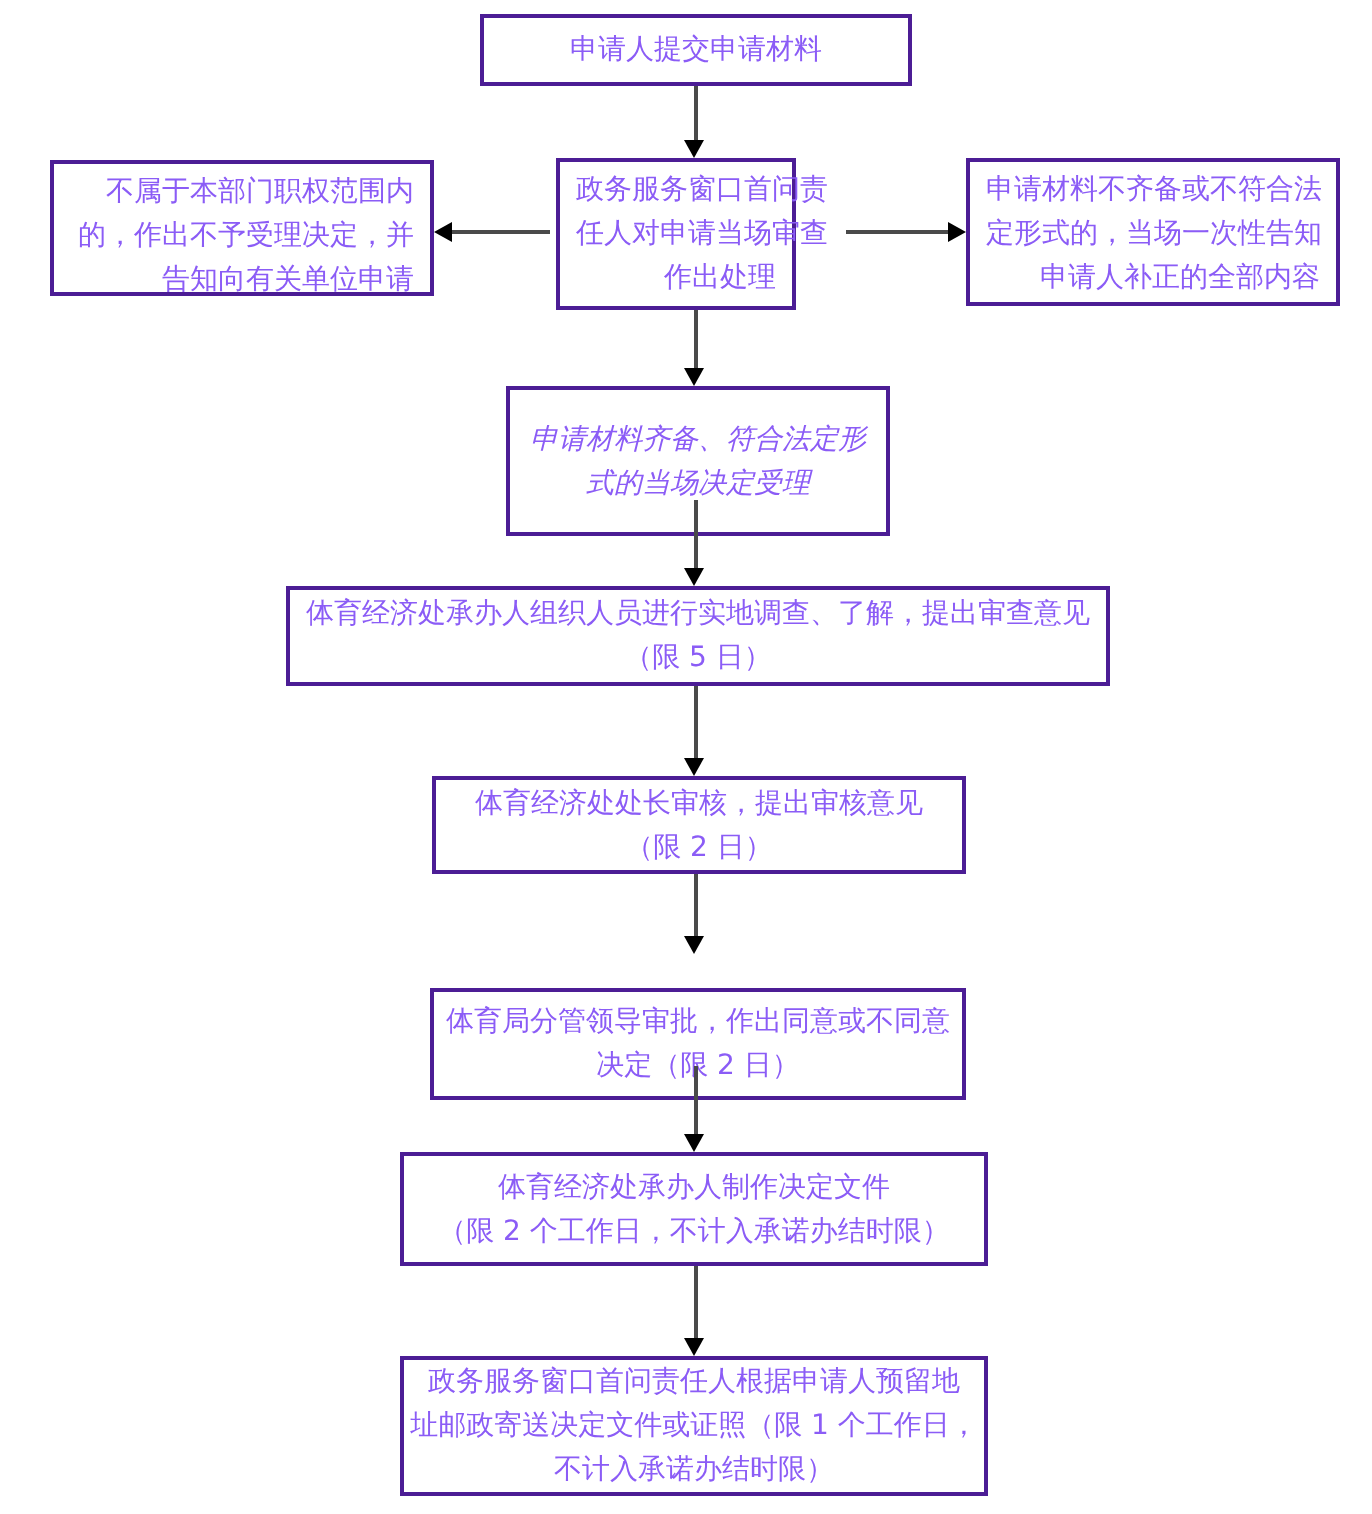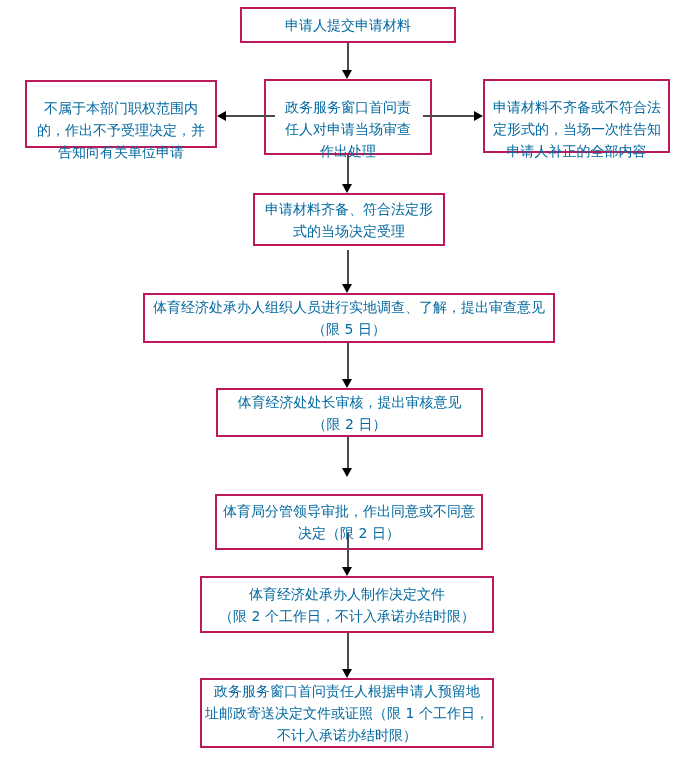--- a/index.html
+++ b/index.html
@@ -12,36 +12,36 @@
     width: 686px;
     height: 757px;
     background: #ffffff;
     font-family: "DejaVu Sans", "Liberation Sans", sans-serif;
     color: #000000;
     overflow: hidden;
   }
   .node {
     position: absolute;
     box-sizing: border-box;
-    border: 2px solid #be185d;
+    border: 2px solid #4c1d95;
     background: #ffffff;
     font-size: 14px;
     line-height: 22px;
     white-space: pre;
-    color: #0369a1;
+    color: #8b5cf6;
   }
   .node.center {
     display: flex;
     align-items: center;
     justify-content: center;
     text-align: center;
   }
   .node.leftalign {
-    padding: 15px 8px 0 8px;
-    text-align: center;
+    padding: 3px 8px 0 8px;
+    text-align: right;
   }
   .vline {
     position: absolute;
     left: 347px;
     width: 2px;
     background: #4a4a4a;
   }
   .hline {
     position: absolute;
     top: 115px;
@@ -73,33 +73,33 @@
     border-left: 9px solid #000000;
   }
 </style>
 </head>
 <body>
 
 <div class="canvas">
 
   <div class="node center" style="left:240px; top:7px; width:216px; height:36px;">申请人提交申请材料</div>
 
-  <div class="node leftalign" style="left:264px; top:79px; width:168px; height:76px;">政务服务窗口首问责
+  <div class="node leftalign" style="left:278px; top:79px; width:120px; height:76px;">政务服务窗口首问责
 任人对申请当场审查
 作出处理</div>
 
   <div class="node leftalign" style="left:25px; top:80px; width:192px; height:68px;">不属于本部门职权范围内
 的，作出不予受理决定，并
 告知向有关单位申请</div>
 
   <div class="node leftalign" style="left:483px; top:79px; width:187px; height:74px;">申请材料不齐备或不符合法
 定形式的，当场一次性告知
 申请人补正的全部内容</div>
 
-  <div class="node center" style="left:253px; top:193px; width:192px; height:53px;">申请材料齐备、符合法定形
+  <div class="node center" style="left:253px; top:193px; width:192px; height:75px;font-style:italic;">申请材料齐备、符合法定形
 式的当场决定受理</div>
 
   <div class="node center" style="left:143px; top:293px; width:412px; height:50px;">体育经济处承办人组织人员进行实地调查、了解，提出审查意见
 （限 5 日）</div>
 
   <div class="node center" style="left:216px; top:388px; width:267px; height:49px;">体育经济处处长审核，提出审核意见
 （限 2 日）</div>
 
   <div class="node center" style="left:215px; top:494px; width:268px; height:56px;">体育局分管领导审批，作出同意或不同意
 决定（限 2 日）</div>

